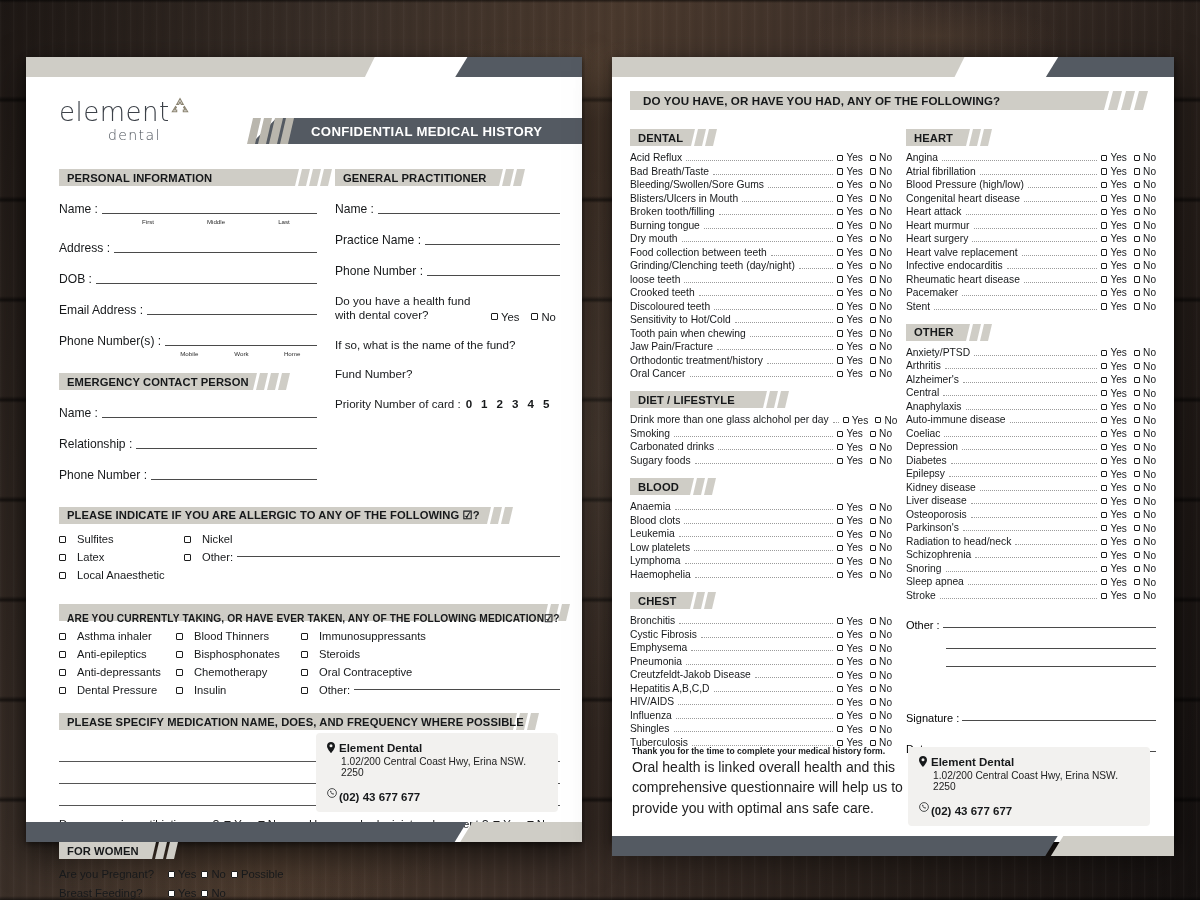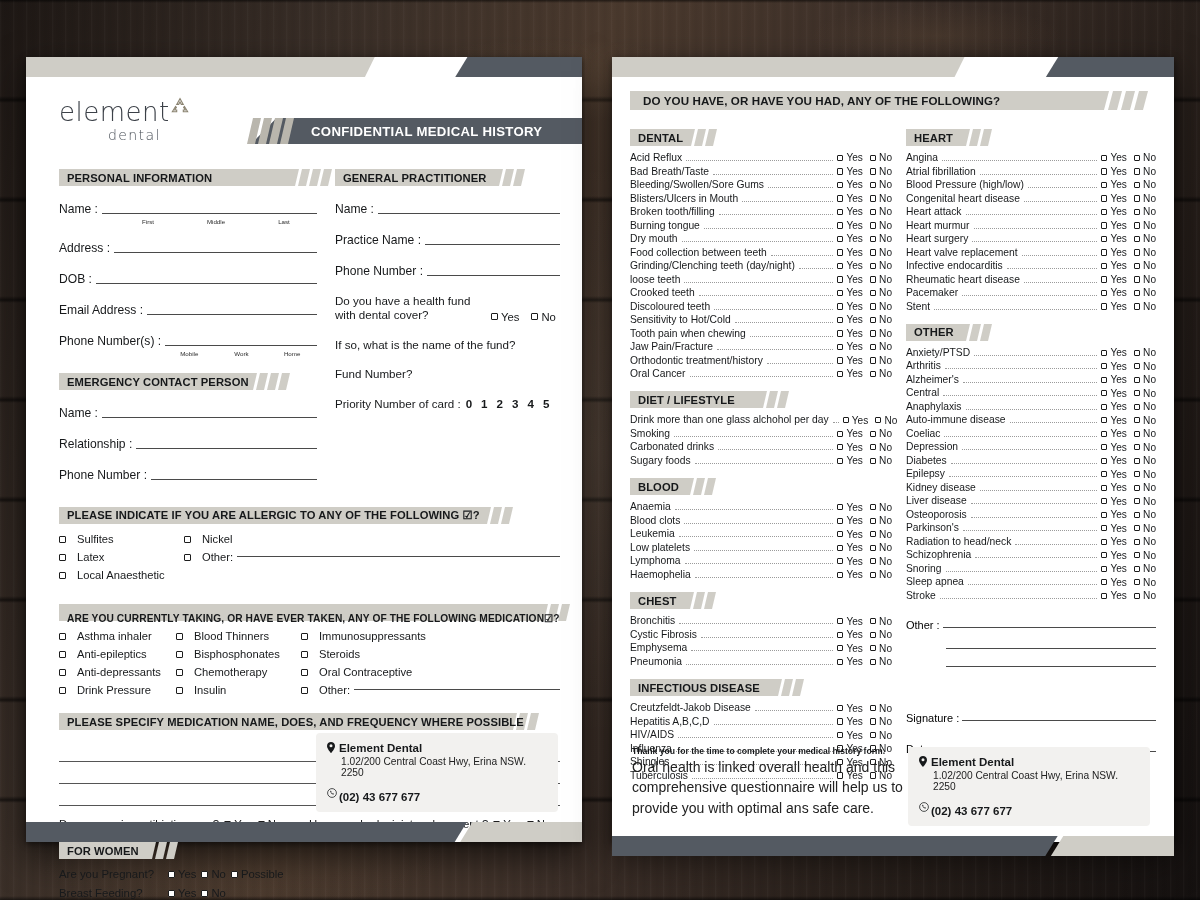--- a/index.html
+++ b/index.html
@@ -398,21 +398,21 @@
           <div class="chk-item">
               <span class="cb"></span>
               <span>Anti-epileptics</span>
             </div>
           <div class="chk-item">
               <span class="cb"></span>
               <span>Anti-depressants</span>
             </div>
           <div class="chk-item">
               <span class="cb"></span>
-              <span>Drink Pressure</span>
+              <span>Dental Pressure</span>
             </div>
         </div>
         <div class="chk-col" style="width:125px;">
           <div class="chk-item">
               <span class="cb"></span>
               <span>Blood Thinners</span>
             </div>
           <div class="chk-item">
               <span class="cb"></span>
               <span>Bisphosphonates</span>
@@ -1042,29 +1042,20 @@
                 <span class="ynb">
                   <span class="cb"></span>
                   <span>Yes</span>
                 </span>
                 <span class="ynb">
                   <span class="cb"></span>
                   <span>No</span>
                 </span>
               </span>
             </div>
-            <div class="sec sec-sm">
-              <div class="bg" style="width:143.6px;"></div>
-              <svg class="sl" style="left:143.6px;width:44px;" viewBox="0 0 44 17" preserveAspectRatio="none">
-                <polygon points="0,0 8,0 4,17 -4,17" fill="#cfcdc6"></polygon>
-                <polygon points="11,0 19,0 15,17 7,17" fill="#cfcdc6"></polygon>
-                <polygon points="22,0 30,0 26,17 18,17" fill="#cfcdc6"></polygon>
-              </svg>
-              <div class="lbl">INFECTIOUS DISEASE</div>
-            </div>
             <div class="dis-row">
               <span class="nm">Creutzfeldt-Jakob Disease</span>
               <span class="dots"></span>
               <span class="yn">
                 <span class="ynb">
                   <span class="cb"></span>
                   <span>Yes</span>
                 </span>
                 <span class="ynb">
                   <span class="cb"></span>

